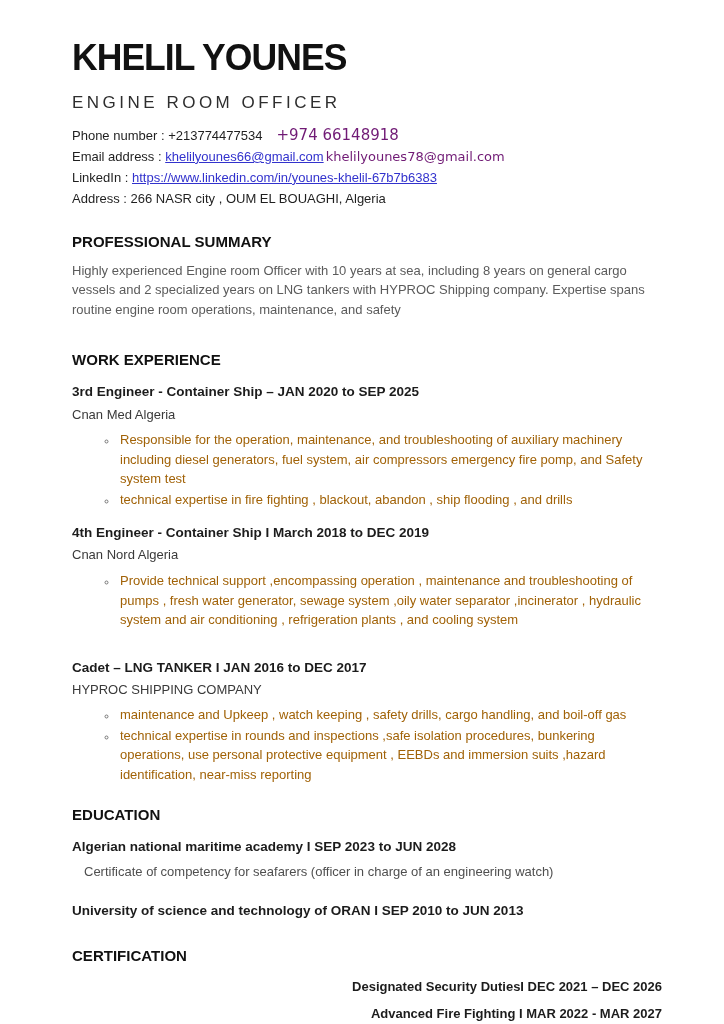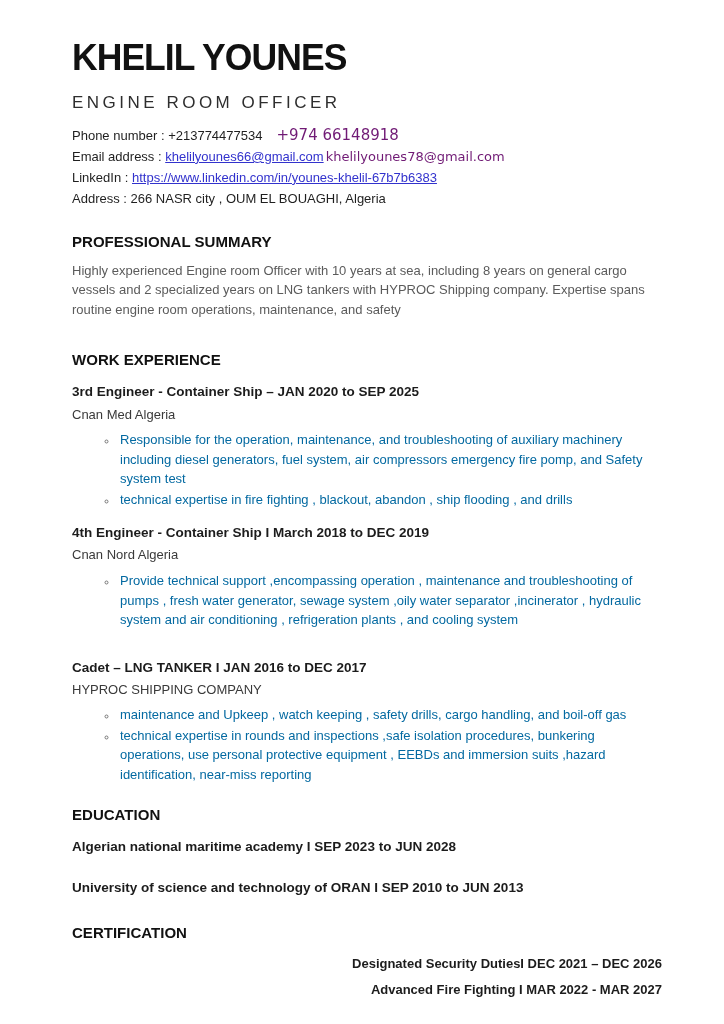--- a/index.html
+++ b/index.html
@@ -46,21 +46,21 @@
   }
   .work-heading{margin-top:32px;}
   .job{margin-top:16px;}
   .job-title{font-size:13.5px;font-weight:bold;color:#1c1c1c;line-height:1.2;}
   .job-company{font-size:13px;color:#3a3a3a;margin-top:6px;line-height:1.2;}
   ul.bullets{
     margin:8px 0 0 30px;padding:0 0 0 16px;
     list-style-type:circle;
   }
   ul.bullets li{
-    font-size:13px;line-height:19.5px;color:#0369a1;
+    font-size:13px;line-height:19.5px;color:#a16207;
     padding-left:2px;margin-bottom:1px;
   }
   ul.bullets li::marker{color:#777;font-size:11px;}
   .job-cadet{margin-top:30px;}
   .edu-heading{margin-top:22px;}
   .edu-item{margin-top:16px;}
   .edu-title{font-size:13.5px;font-weight:bold;color:#1c1c1c;line-height:1.2;}
   .edu-detail{font-size:13px;color:#4f4f4f;margin-top:8px;margin-left:12px;line-height:1.2;}
   .edu-item+.edu-item{margin-top:24px;}
   .cert-heading{margin-top:28px;}
@@ -128,20 +128,21 @@
         <li>technical expertise in rounds and inspections ,safe isolation procedures, bunkering operations, use personal protective equipment , EEBDs and immersion suits ,hazard identification, near-miss reporting</li>
       </ul>
     </div>
   </div>
 
   <div>
     <div class="sec-heading edu-heading">EDUCATION</div>
 
     <div class="edu-item">
       <div class="edu-title">Algerian national maritime academy I SEP 2023 to JUN 2028</div>
+      <div class="edu-detail">Certificate of competency for seafarers (officer in charge of an engineering watch)</div>
     </div>
 
     <div class="edu-item">
       <div class="edu-title">University of science and technology of ORAN I SEP 2010 to JUN 2013</div>
     </div>
   </div>
 
   <div>
     <div class="sec-heading cert-heading">CERTIFICATION</div>
     <div class="cert-list">

